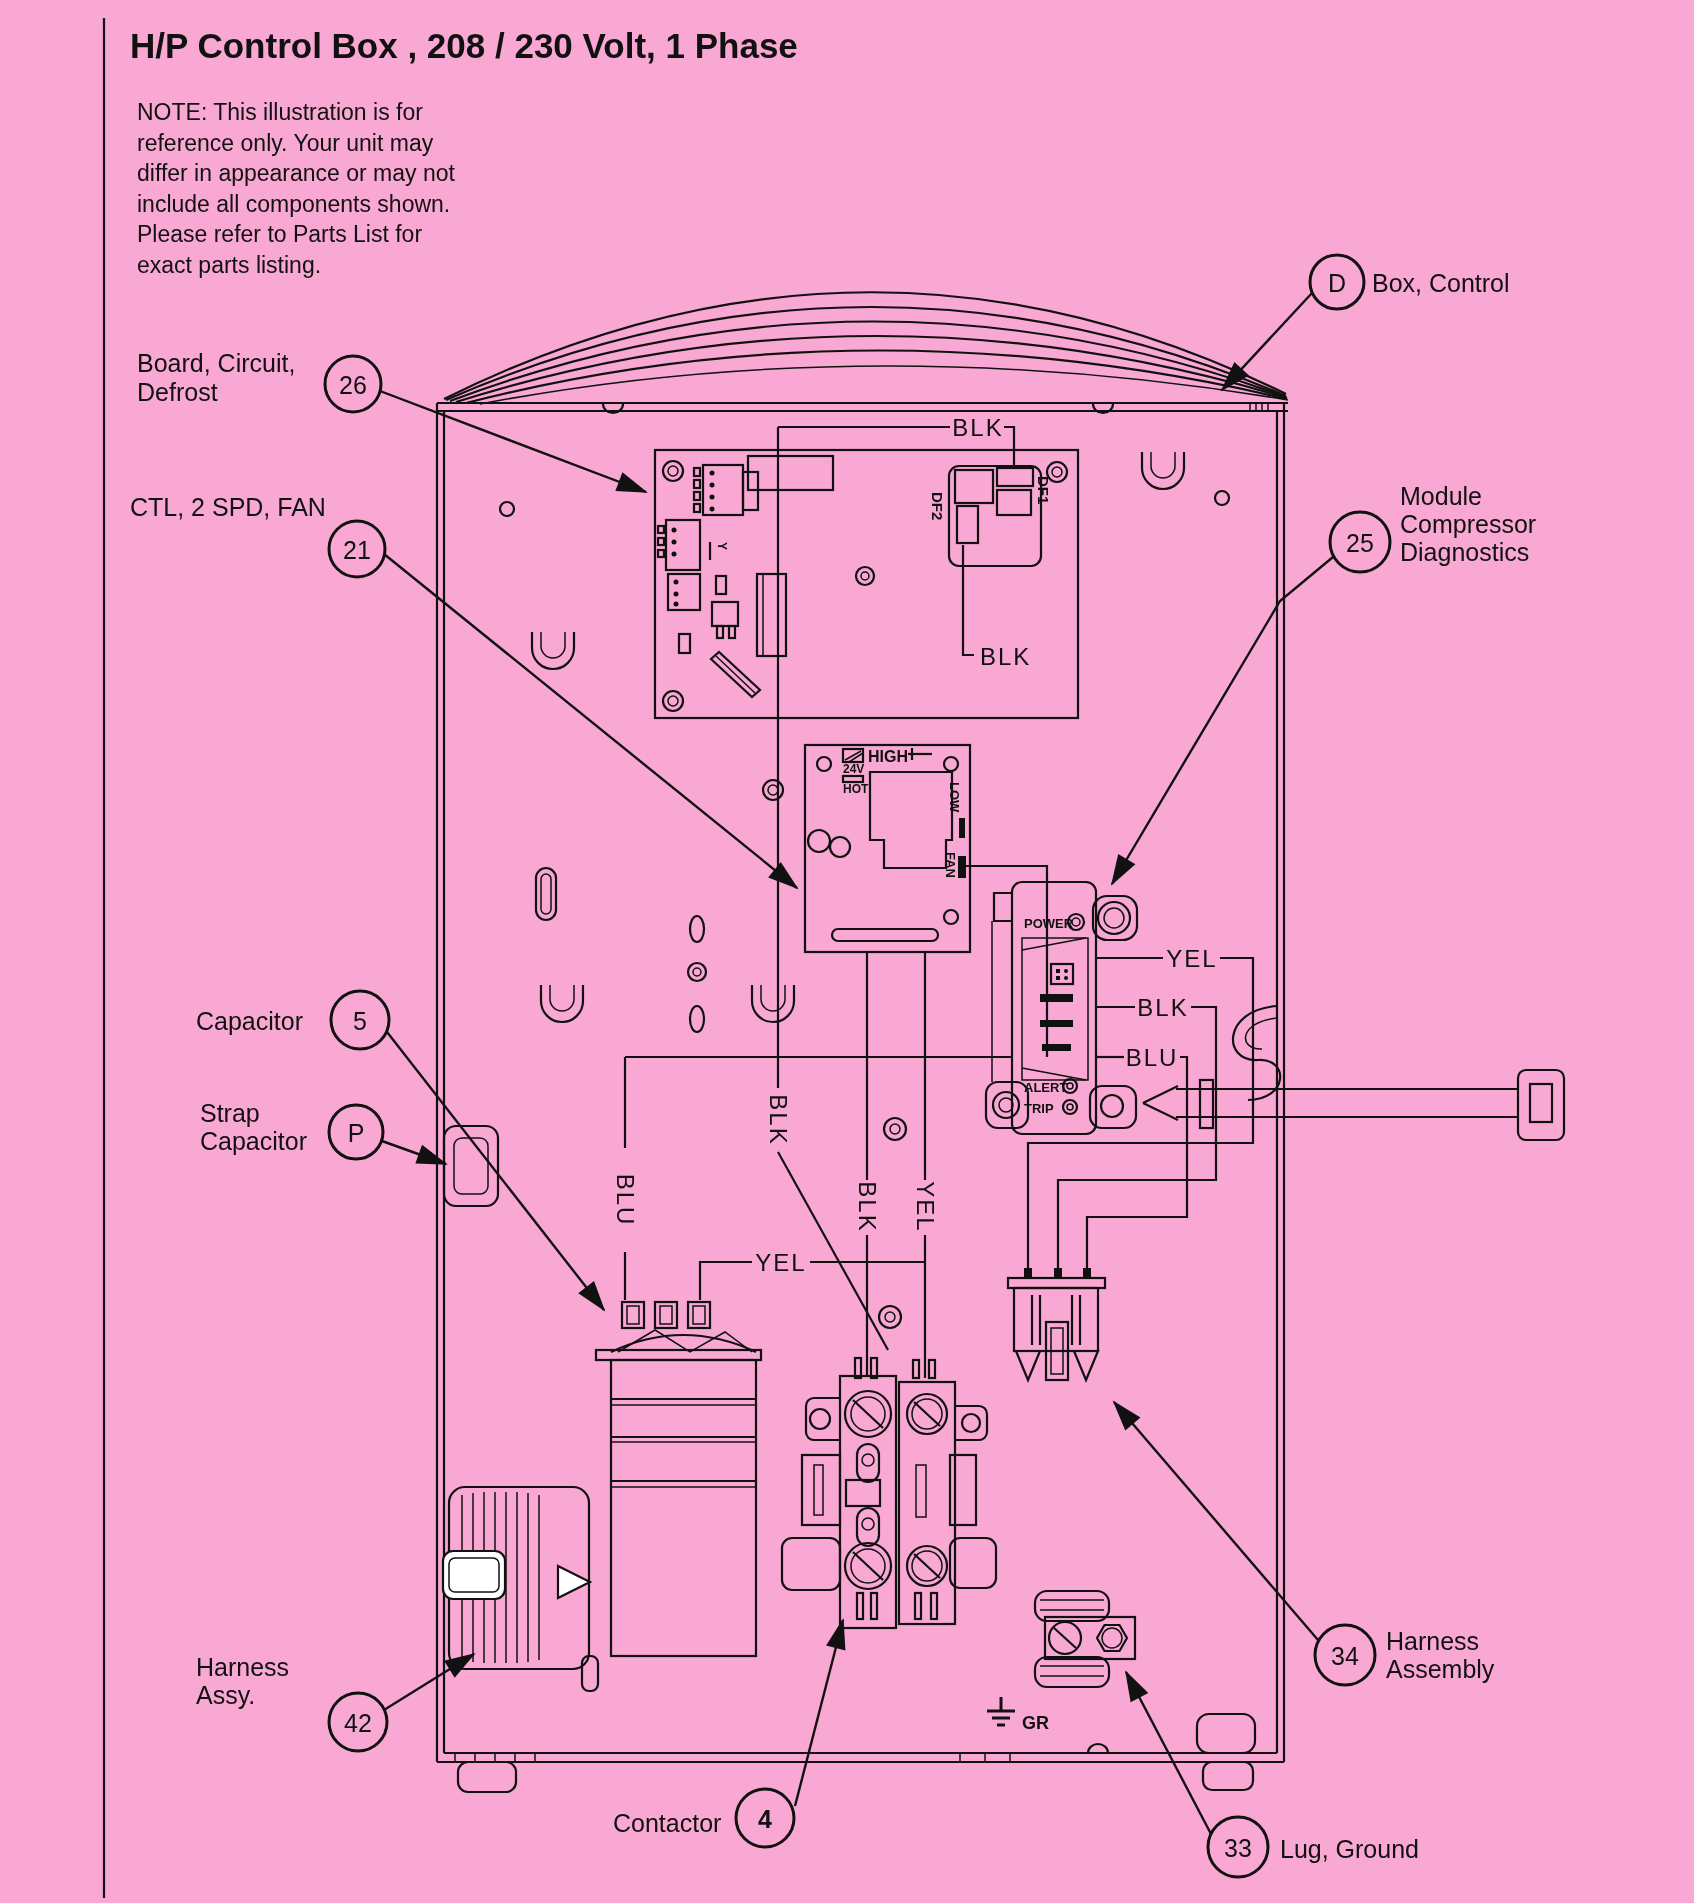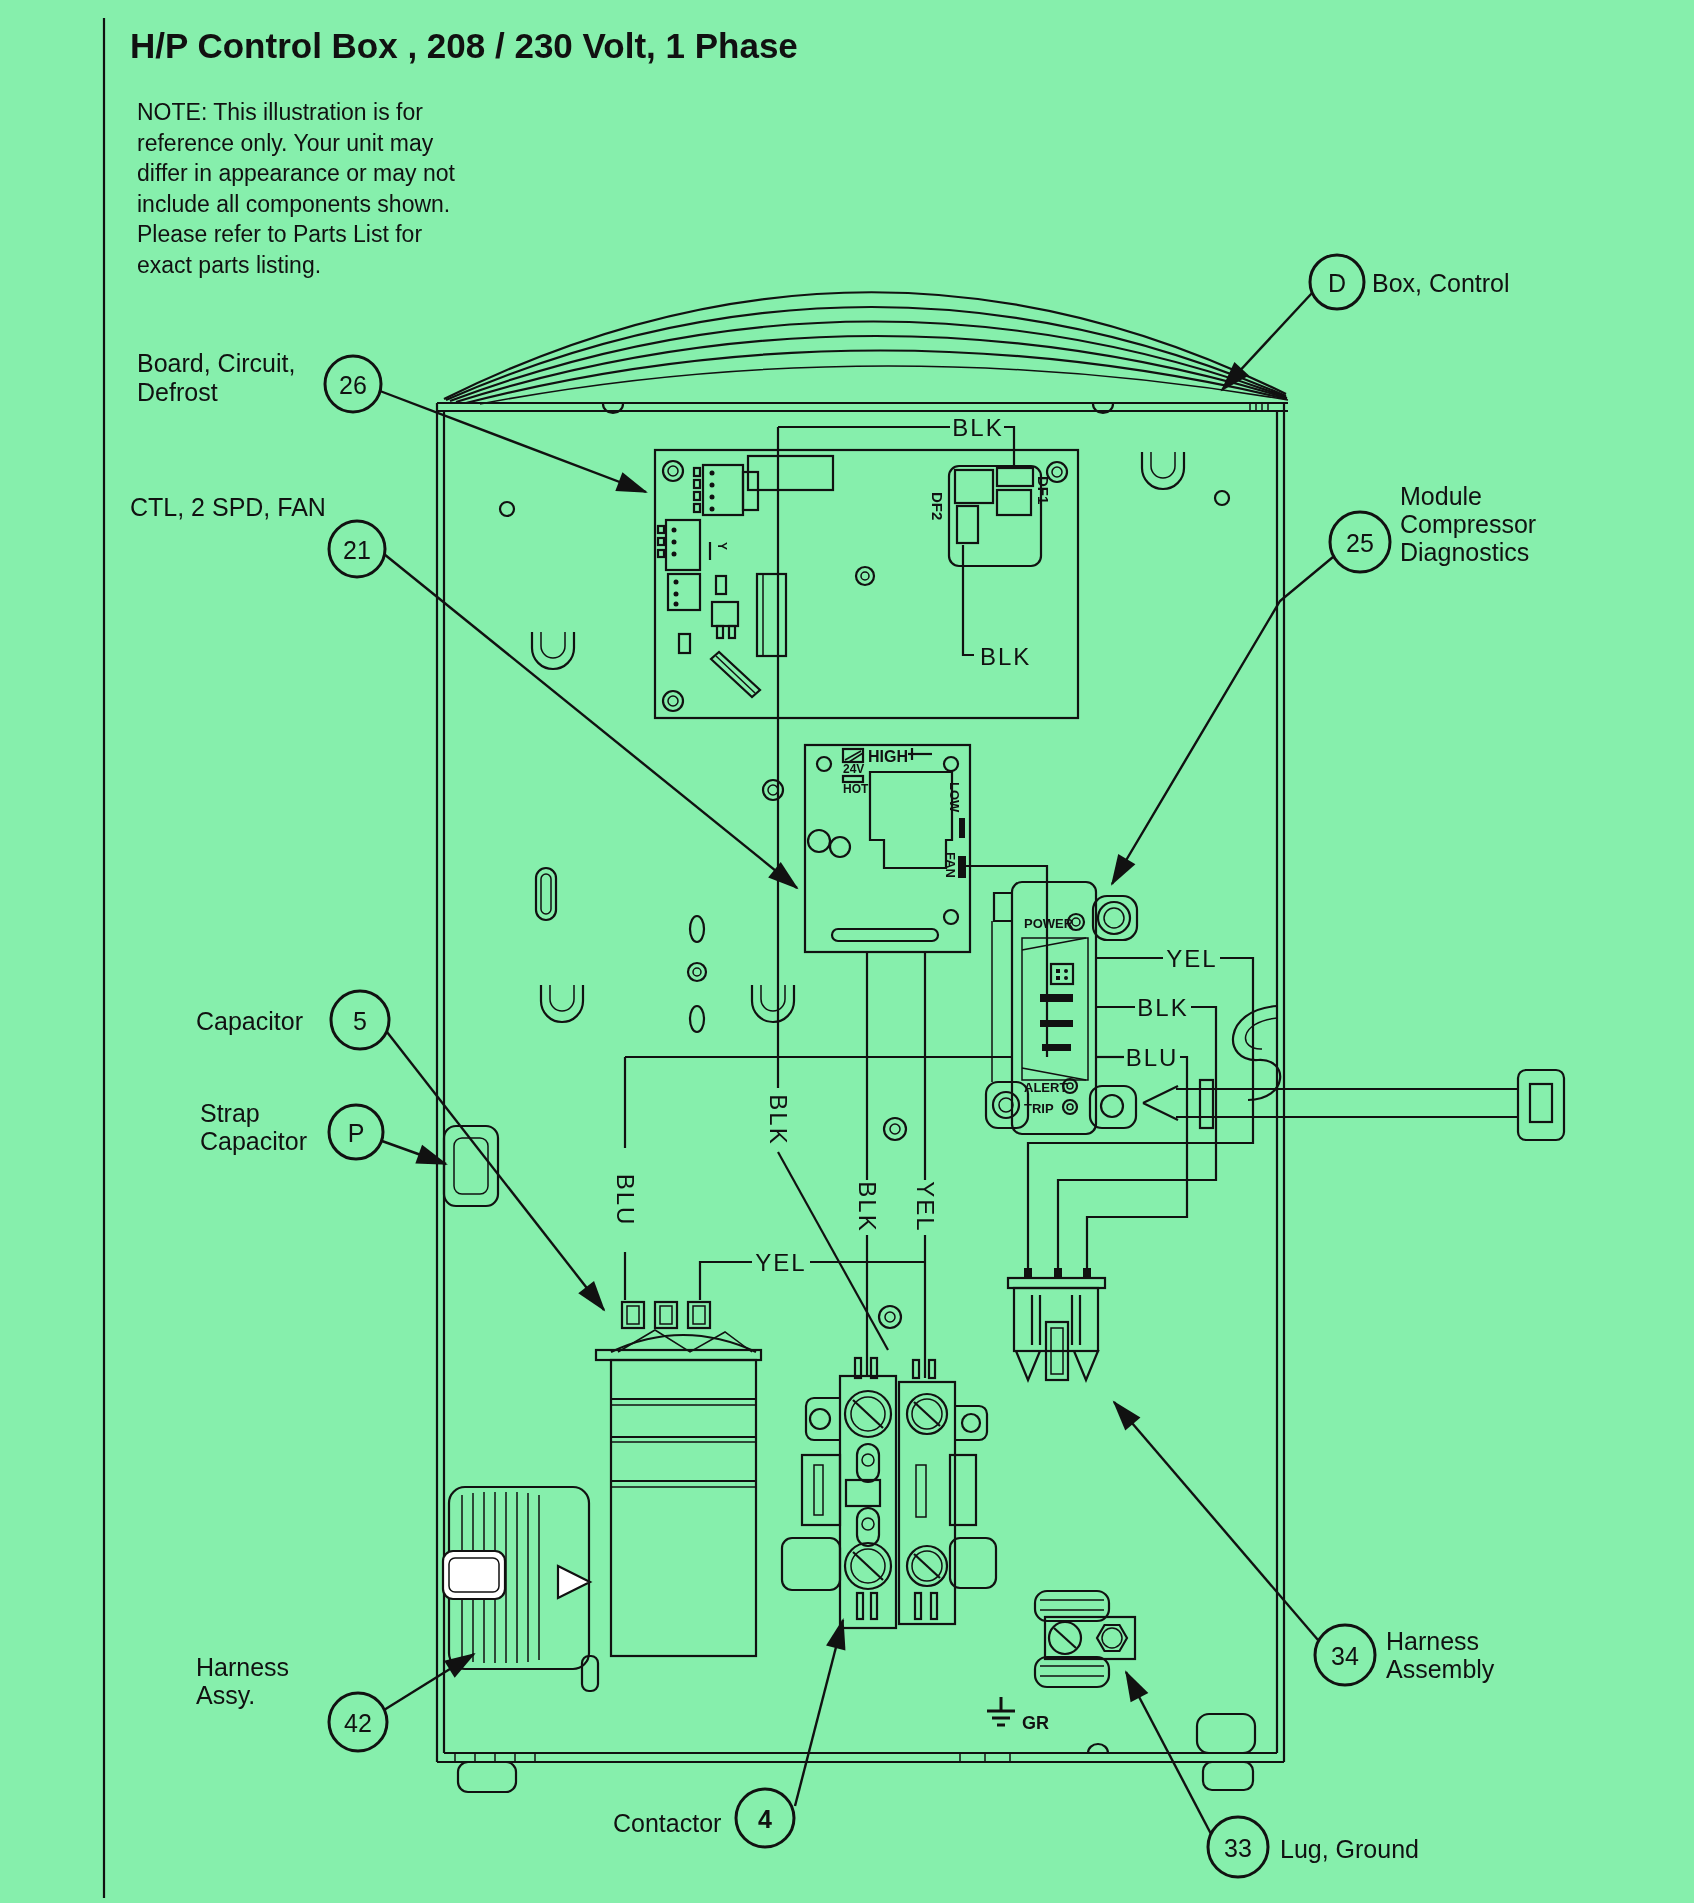--- a/index.html
+++ b/index.html
@@ -1,16 +1,16 @@
 <!DOCTYPE html>
 <html><head>
 <meta charset="utf-8">
 <style>
   html,body { margin:0; padding:0; background:#e8e8e4; }
-  .stage { position:relative; width:1694px; height:1903px; background:#86efac;
+  .stage { position:relative; width:1694px; height:1903px; background:#f9a8d4;
            font-family:"Liberation Sans", sans-serif; overflow:hidden; }
   svg { position:absolute; left:0; top:0; }
   .ln   { fill:none; stroke:#111; stroke-width:2.2; }
   .ln3  { fill:none; stroke:#111; stroke-width:3; }
   .thin { fill:none; stroke:#111; stroke-width:1.5; }
   .ld   { fill:none; stroke:#111; stroke-width:2.4; }
   .blk  { fill:#111; stroke:none; }
   .wfill{ fill:#fff; stroke:#111; stroke-width:2.2; }
   text  { fill:#111; font-family:"Liberation Sans", sans-serif; }
   .t-title { font-size:35px; font-weight:bold; }

